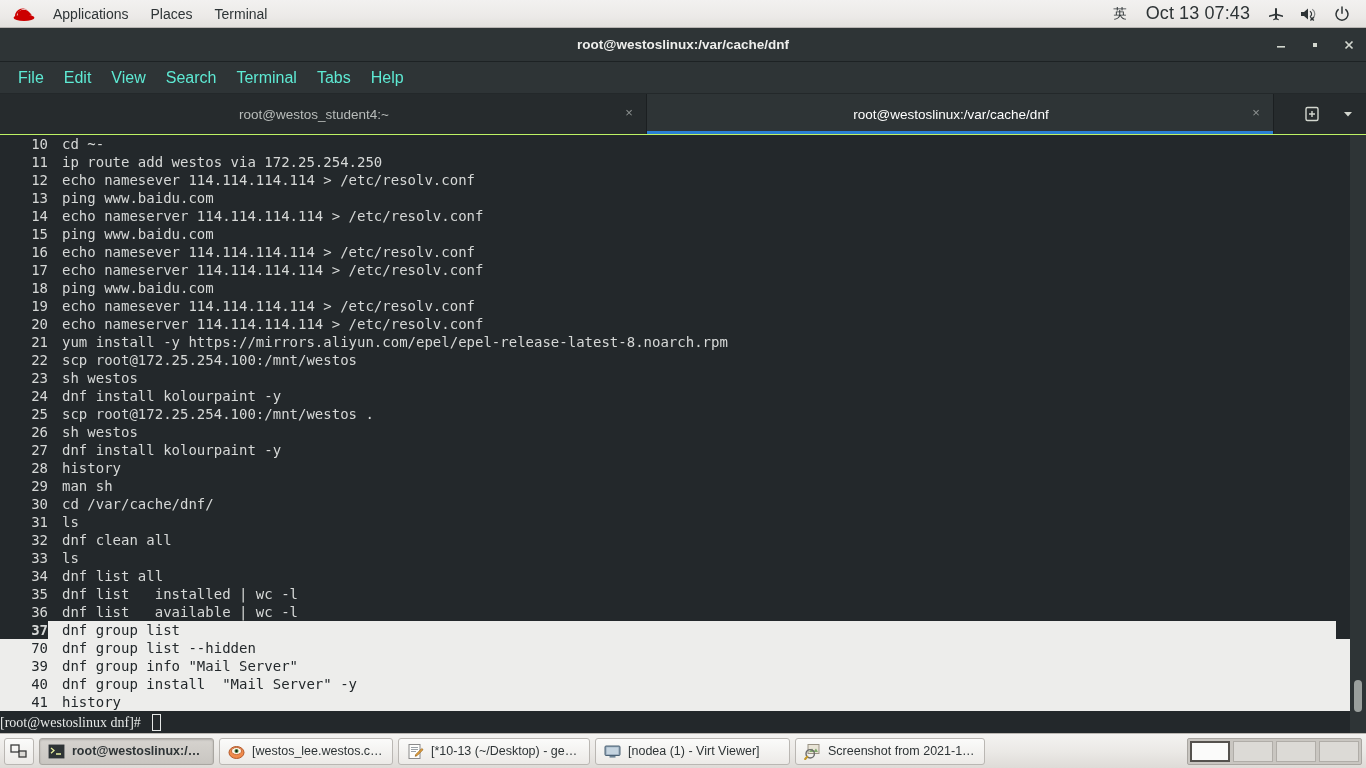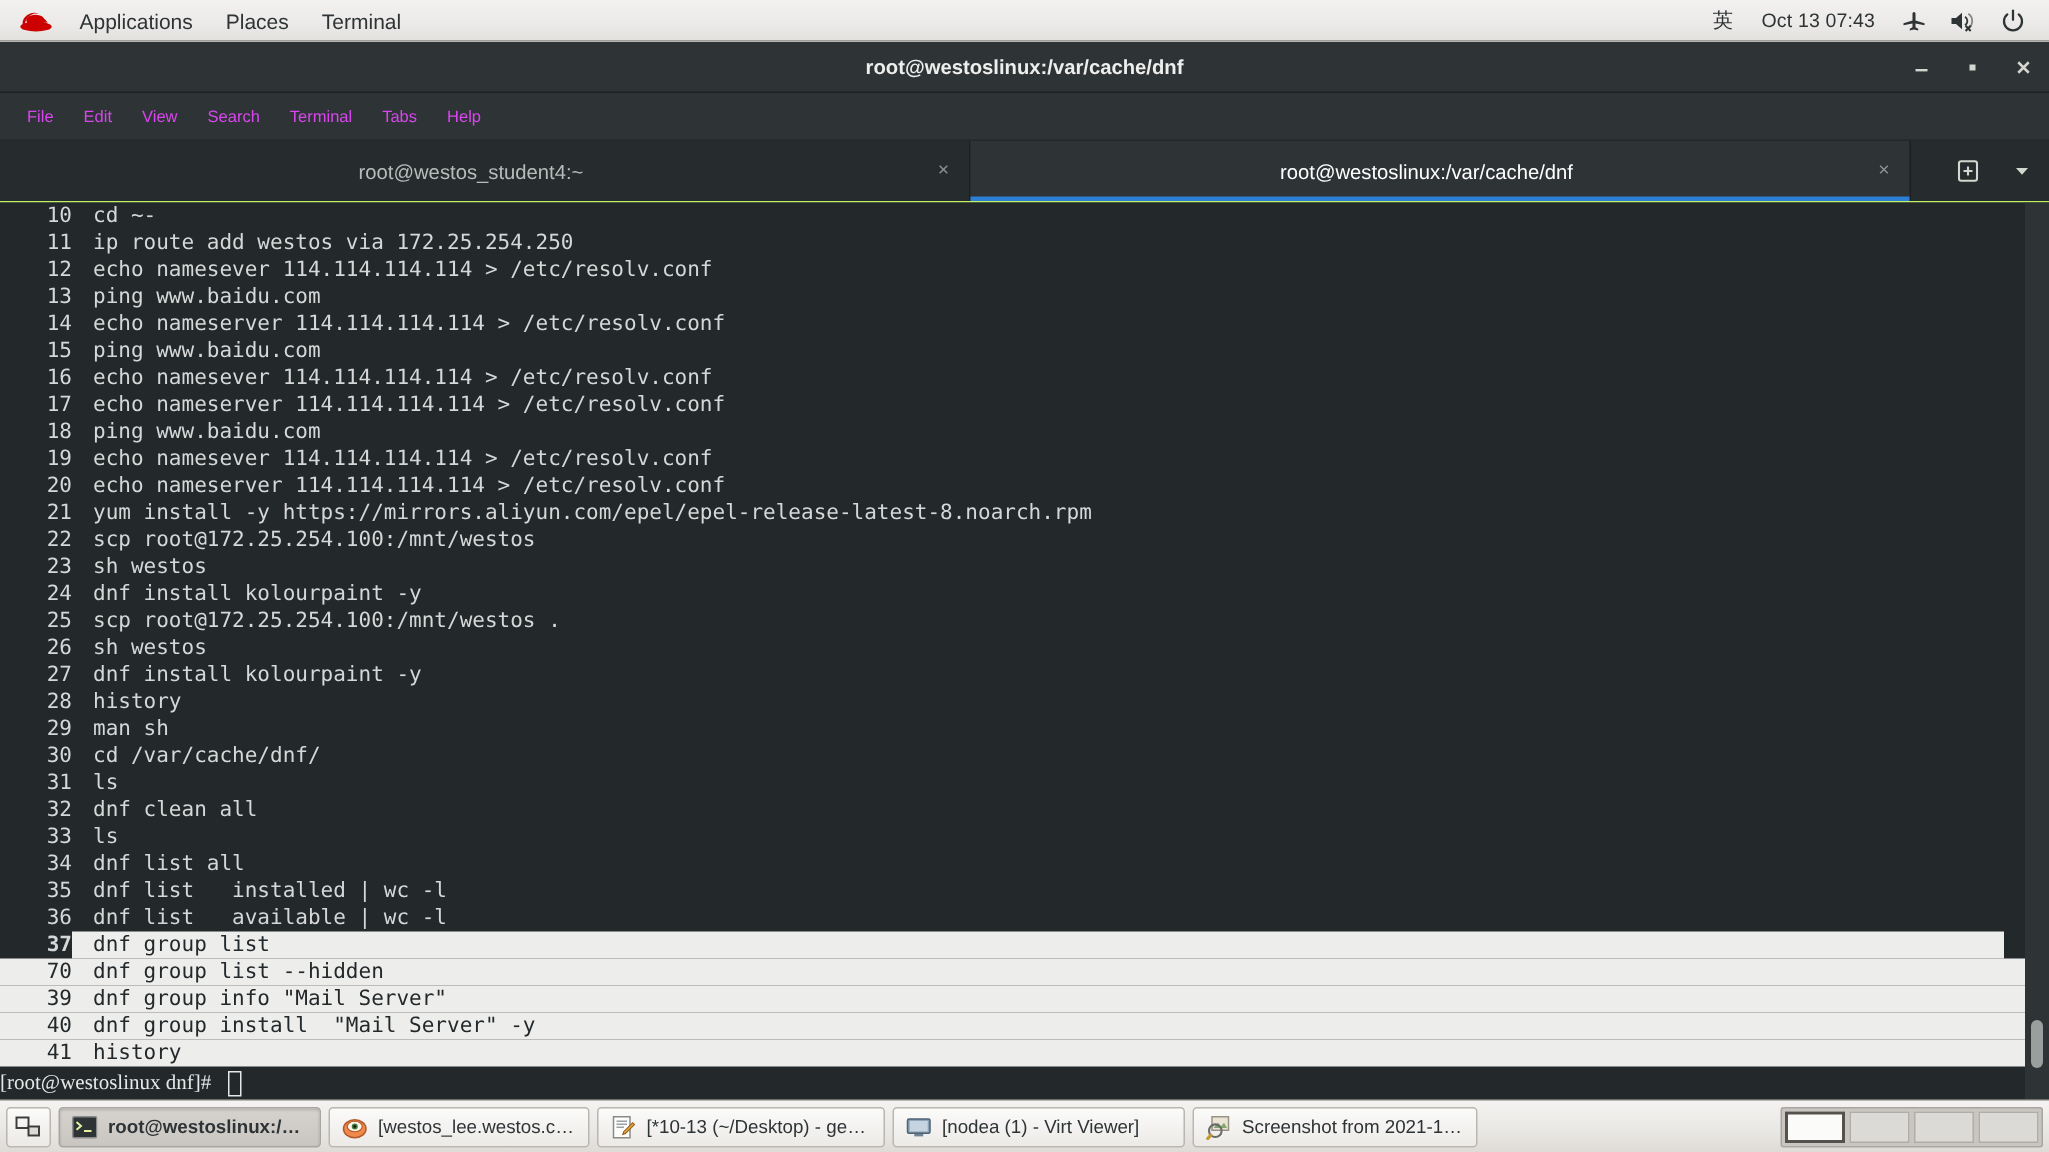--- a/index.html
+++ b/index.html
@@ -16,21 +16,21 @@
     background:linear-gradient(to bottom, #f2f1f0 0%, #eceae8 60%, #e3e1de 100%);
     border-bottom:1px solid #b8b5b2;
     display:flex; align-items:center;
     font-size:14px; color:#2e3436;
   }
   .panel-left{ display:flex; align-items:center; gap:0px; padding-left:6px; }
   .panel-right{ margin-left:auto; display:flex; align-items:center; gap:0; padding-right:8px; }
   .panel-item{ padding:13px 11px; border-radius:3px; line-height:20px; white-space:nowrap;}
   #redhat-logo{ width:24px; height:18px; display:block; margin-right:2px;}
   .panel-icon{ padding:3px 8px; display:flex; align-items:center; }
-  .clock{ padding:3px 10px; font-size:13px; letter-spacing:.1px;}
+  .clock{ padding:3px 10px; font-size:18px; letter-spacing:.1px;}
   .ime{ padding:3px 9px; font-size:13.5px;
         font-family:"DejaVu Sans", sans-serif; }
 
   
   #term-window{
     position:absolute; top:28px; left:0; width:1366px; height:705px;
     background:#2e3436; display:flex; flex-direction:column;
   }
   #titlebar{
     height:34px; background:#2e3436; position:relative;
@@ -45,21 +45,21 @@
     display:flex; align-items:center; gap:0;
   }
   .wc{ width:34px; height:34px; display:flex; align-items:center; justify-content:center;
        color:#d3d7cf; font-size:13px; }
   .wc svg{ display:block; }
 
   #menubar{
     height:32px; background:#2e3436; display:flex; align-items:center;
     padding-left:8px; gap:0; border-bottom:1px solid #23282a;
   }
-  .menu-item{ font-size:11px; color:#d946ef; padding:4px 10px; border-radius:2px; }
+  .menu-item{ font-size:16px; color:#5eead4; padding:4px 10px; border-radius:2px; }
 
   #tabbar{
     height:41px; background:#262b2d; display:flex; align-items:stretch;
     border-bottom:1px solid #bef264;
   }
   .tab{
     position:relative; display:flex; align-items:center; justify-content:center;
     font-size:13.5px; color:#b8bcba; padding:0 8px;
     border-right:1px solid #1b1f21;
   }

